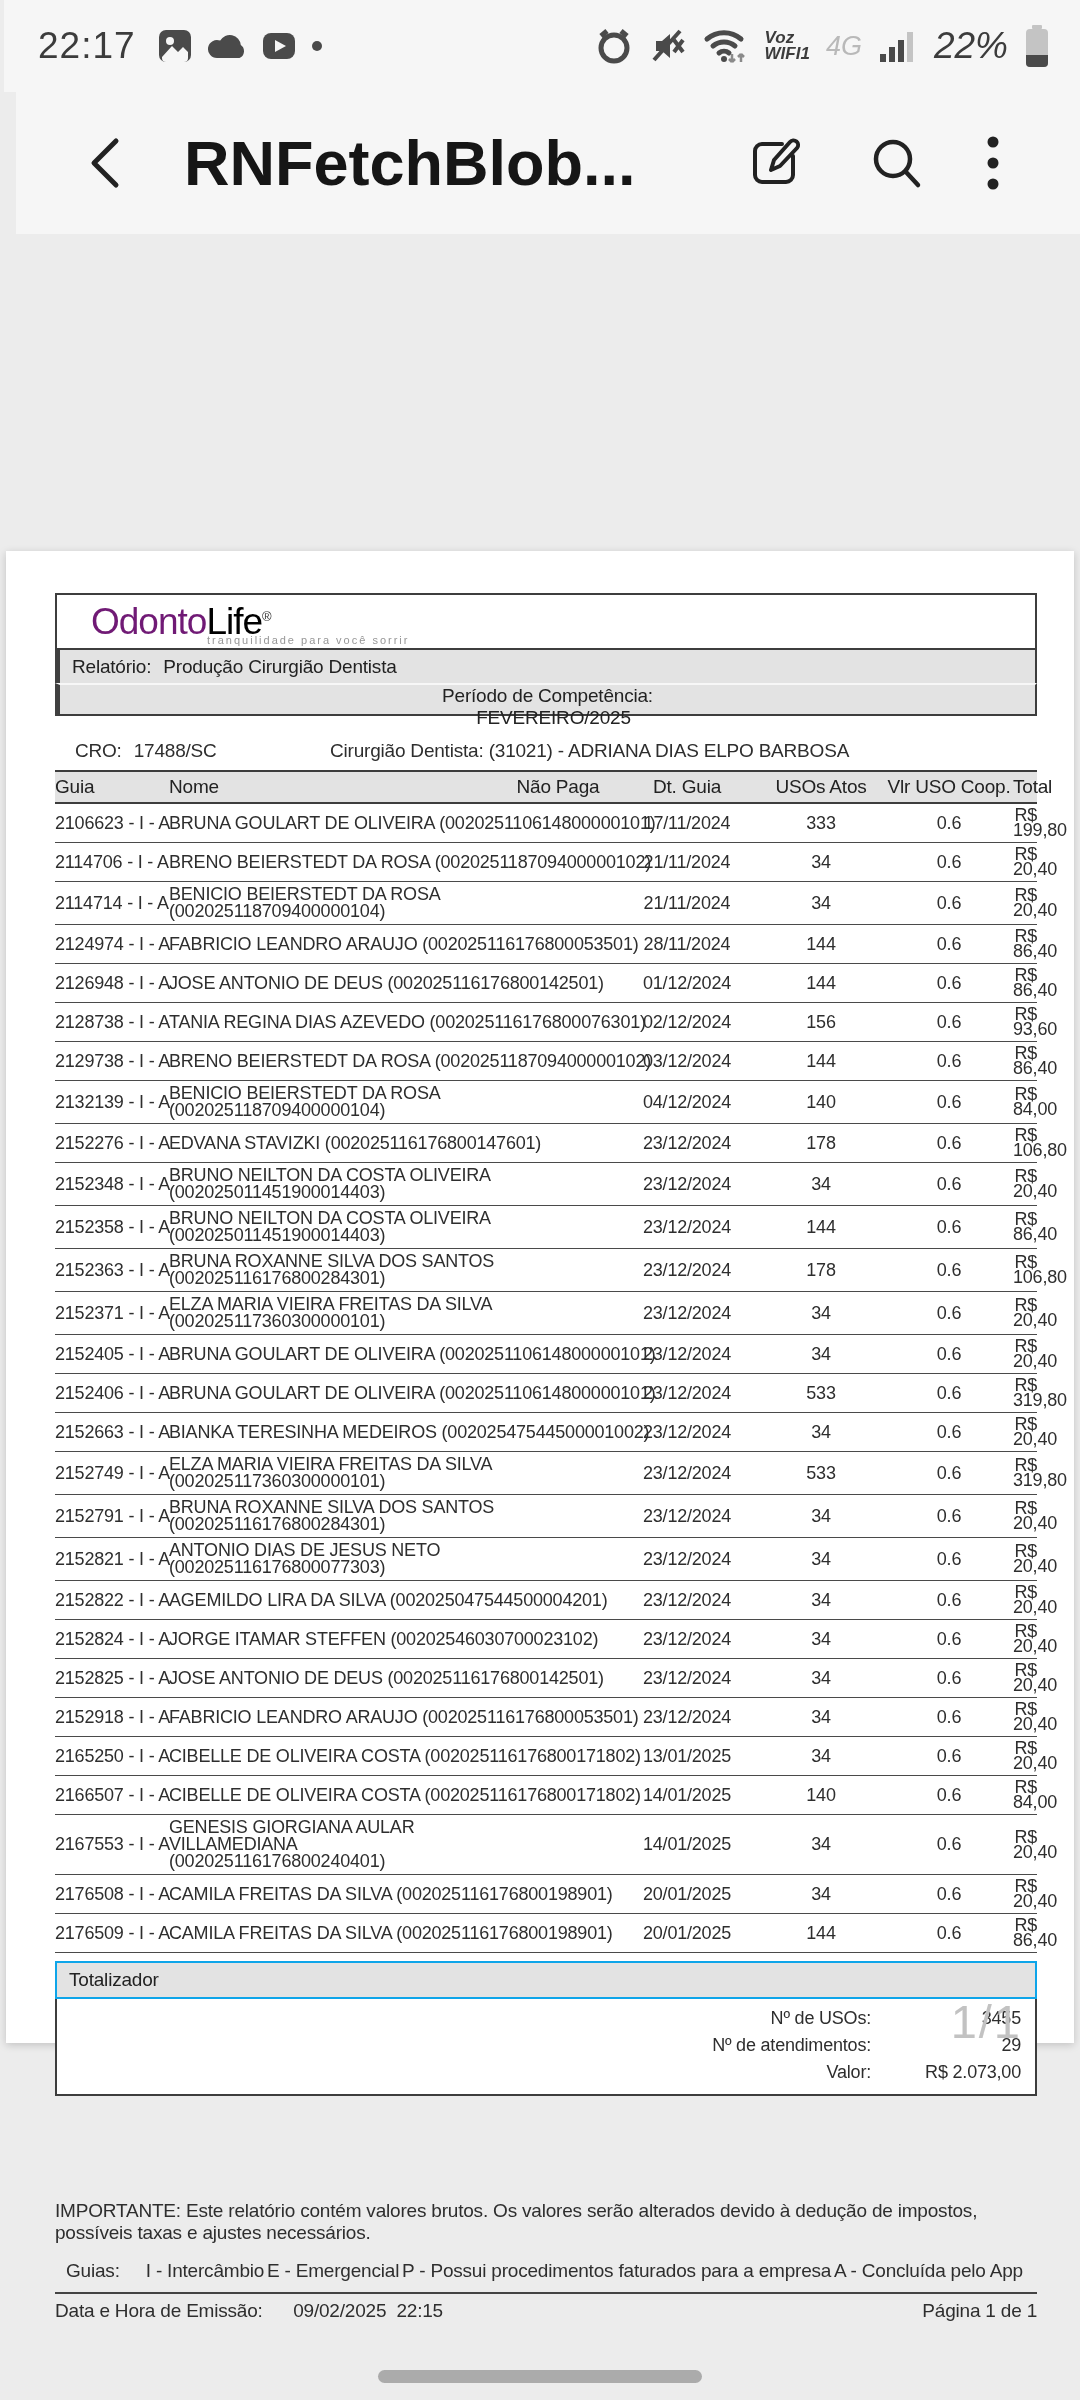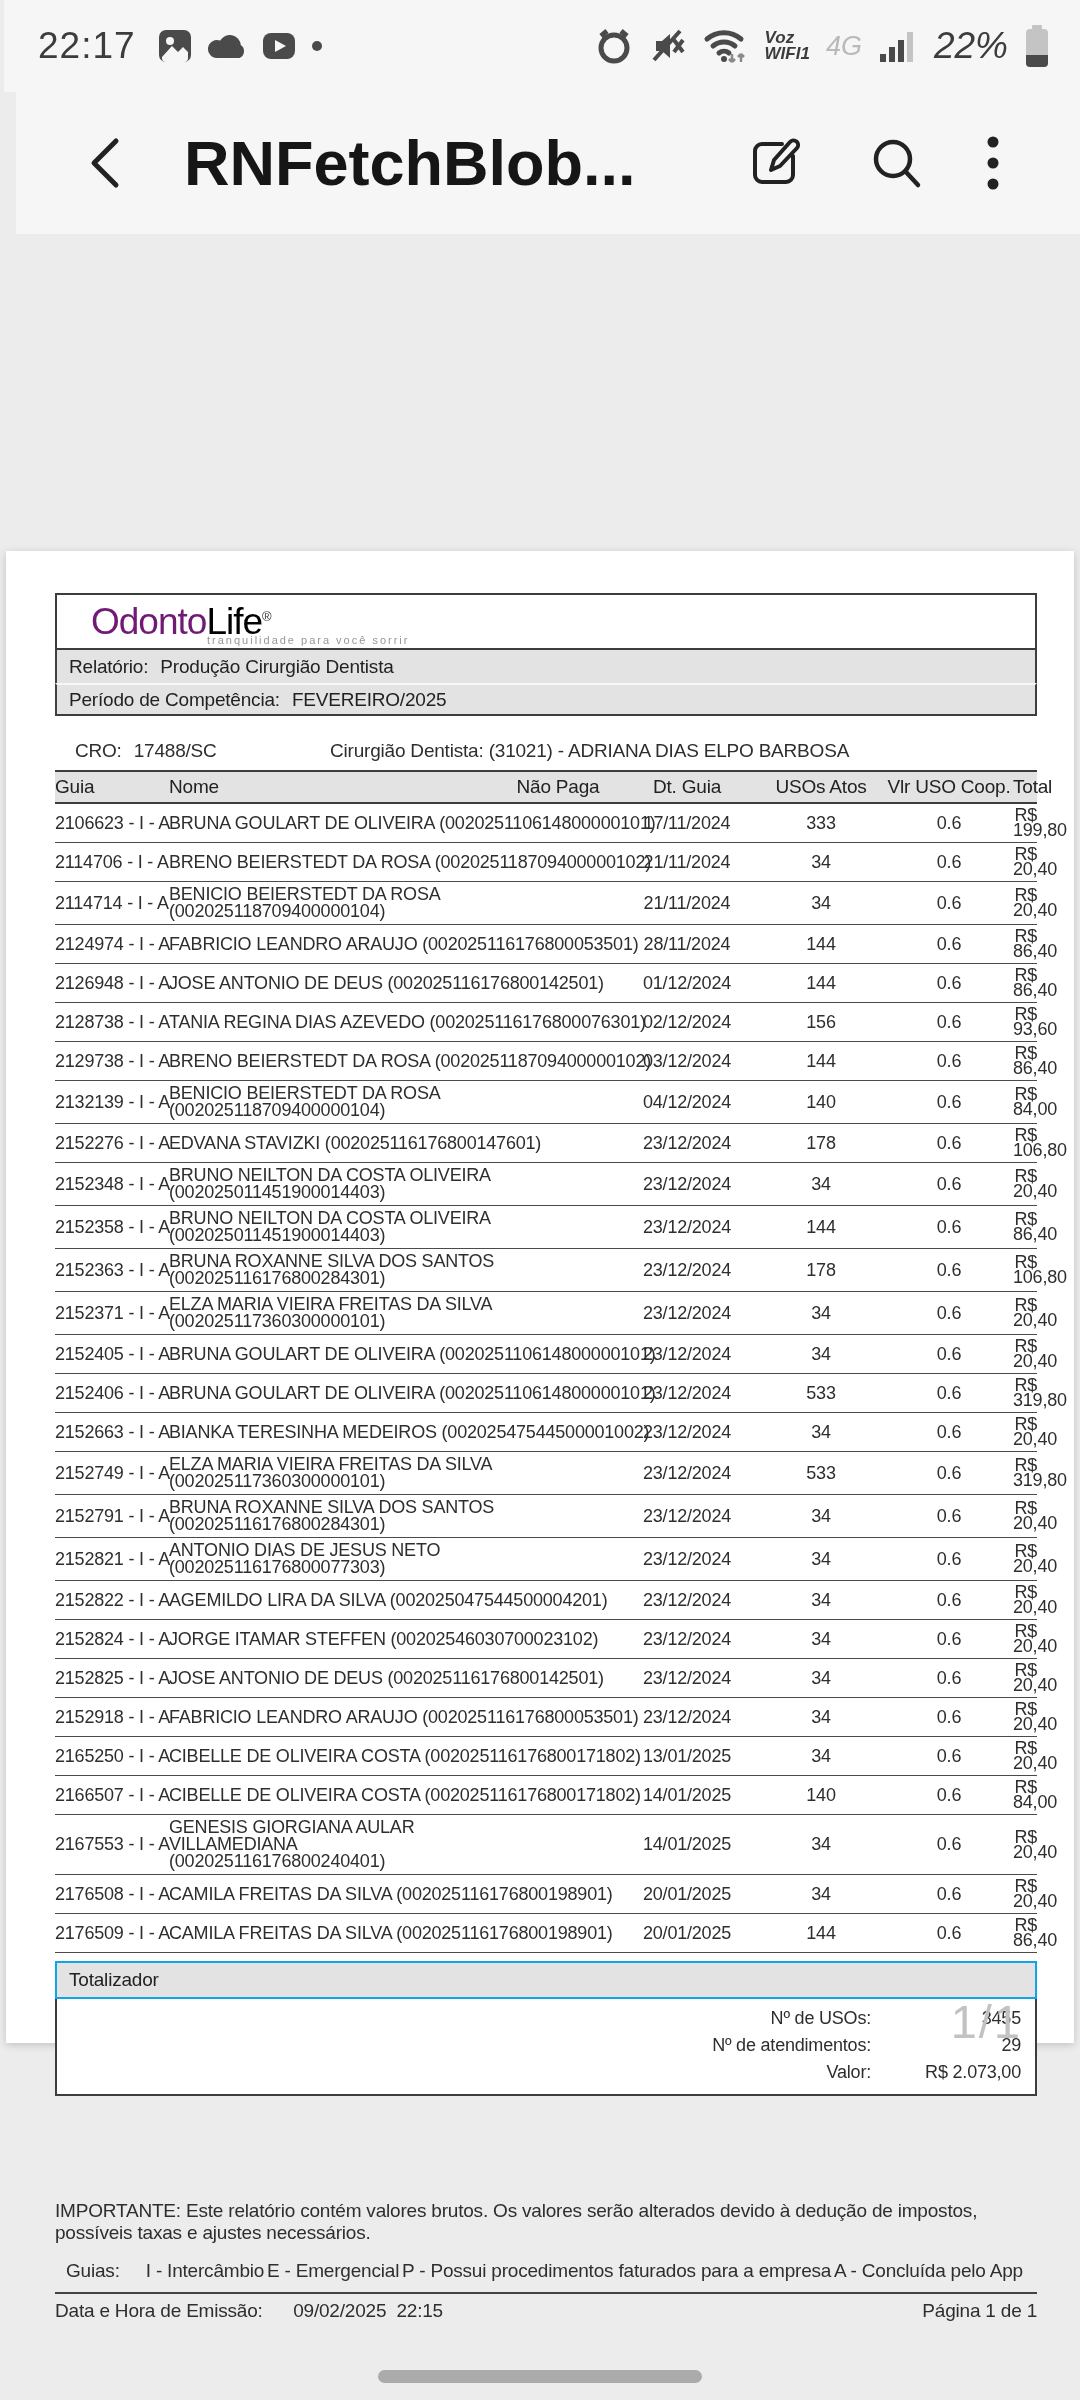--- a/index.html
+++ b/index.html
@@ -42,24 +42,24 @@
   }
   .logo-box{height:57px;border:2px solid #3d3d3d;box-sizing:border-box;position:relative;background:#fff;}
   .logo{position:absolute;left:34px;top:3px;font-size:37px;line-height:37px;white-space:nowrap;}
   .logo .p1{color:#701a75;font-weight:400;letter-spacing:-1px;}
   .logo .p2{color:#000000;font-weight:400;letter-spacing:-1px;}
   .logo sup{font-size:13px;color:#333;}
   .logo-tagline{
     position:absolute;left:150px;top:39px;font-size:11px;color:#979797;letter-spacing:2px;white-space:nowrap;
   }
   .info-row{
-    height:33px;background:#e3e3e3;border-left:2px solid #404040;border-right:2px solid #3d3d3d;
+    height:33px;background:#e3e3e3;border-left:5px solid #404040;border-right:2px solid #3d3d3d;
     box-sizing:border-box;display:flex;align-items:center;padding-left:12px;font-size:19px;color:#222;
   }
-  .info-row.last{border-bottom:2px solid #3d3d3d;border-top:2px solid #f7f7f7;}
+  .info-row.last{border-bottom:2px solid #3d3d3d;border-top:2px solid #f7f7f7;flex-direction:column;}
   .info-row .lbl{margin-right:12px;}
   .cro-line{margin-top:24px;height:22px;position:relative;font-size:19px;}
   .cro-left{position:absolute;left:20px;top:0;}
   .cro-dentist{position:absolute;left:275px;top:0;}
   .lblgap{display:inline-block;width:12px;}
   
   table.rep{border-collapse:collapse;table-layout:fixed;width:100%;margin-top:8px;}
   table.rep th{
     background:#e3e3e3;border-top:2px solid #3d3d3d;border-bottom:2px solid #3d3d3d;
     font-weight:400;font-size:19px;height:30px;padding:0;color:#222;margin-left:32px;

